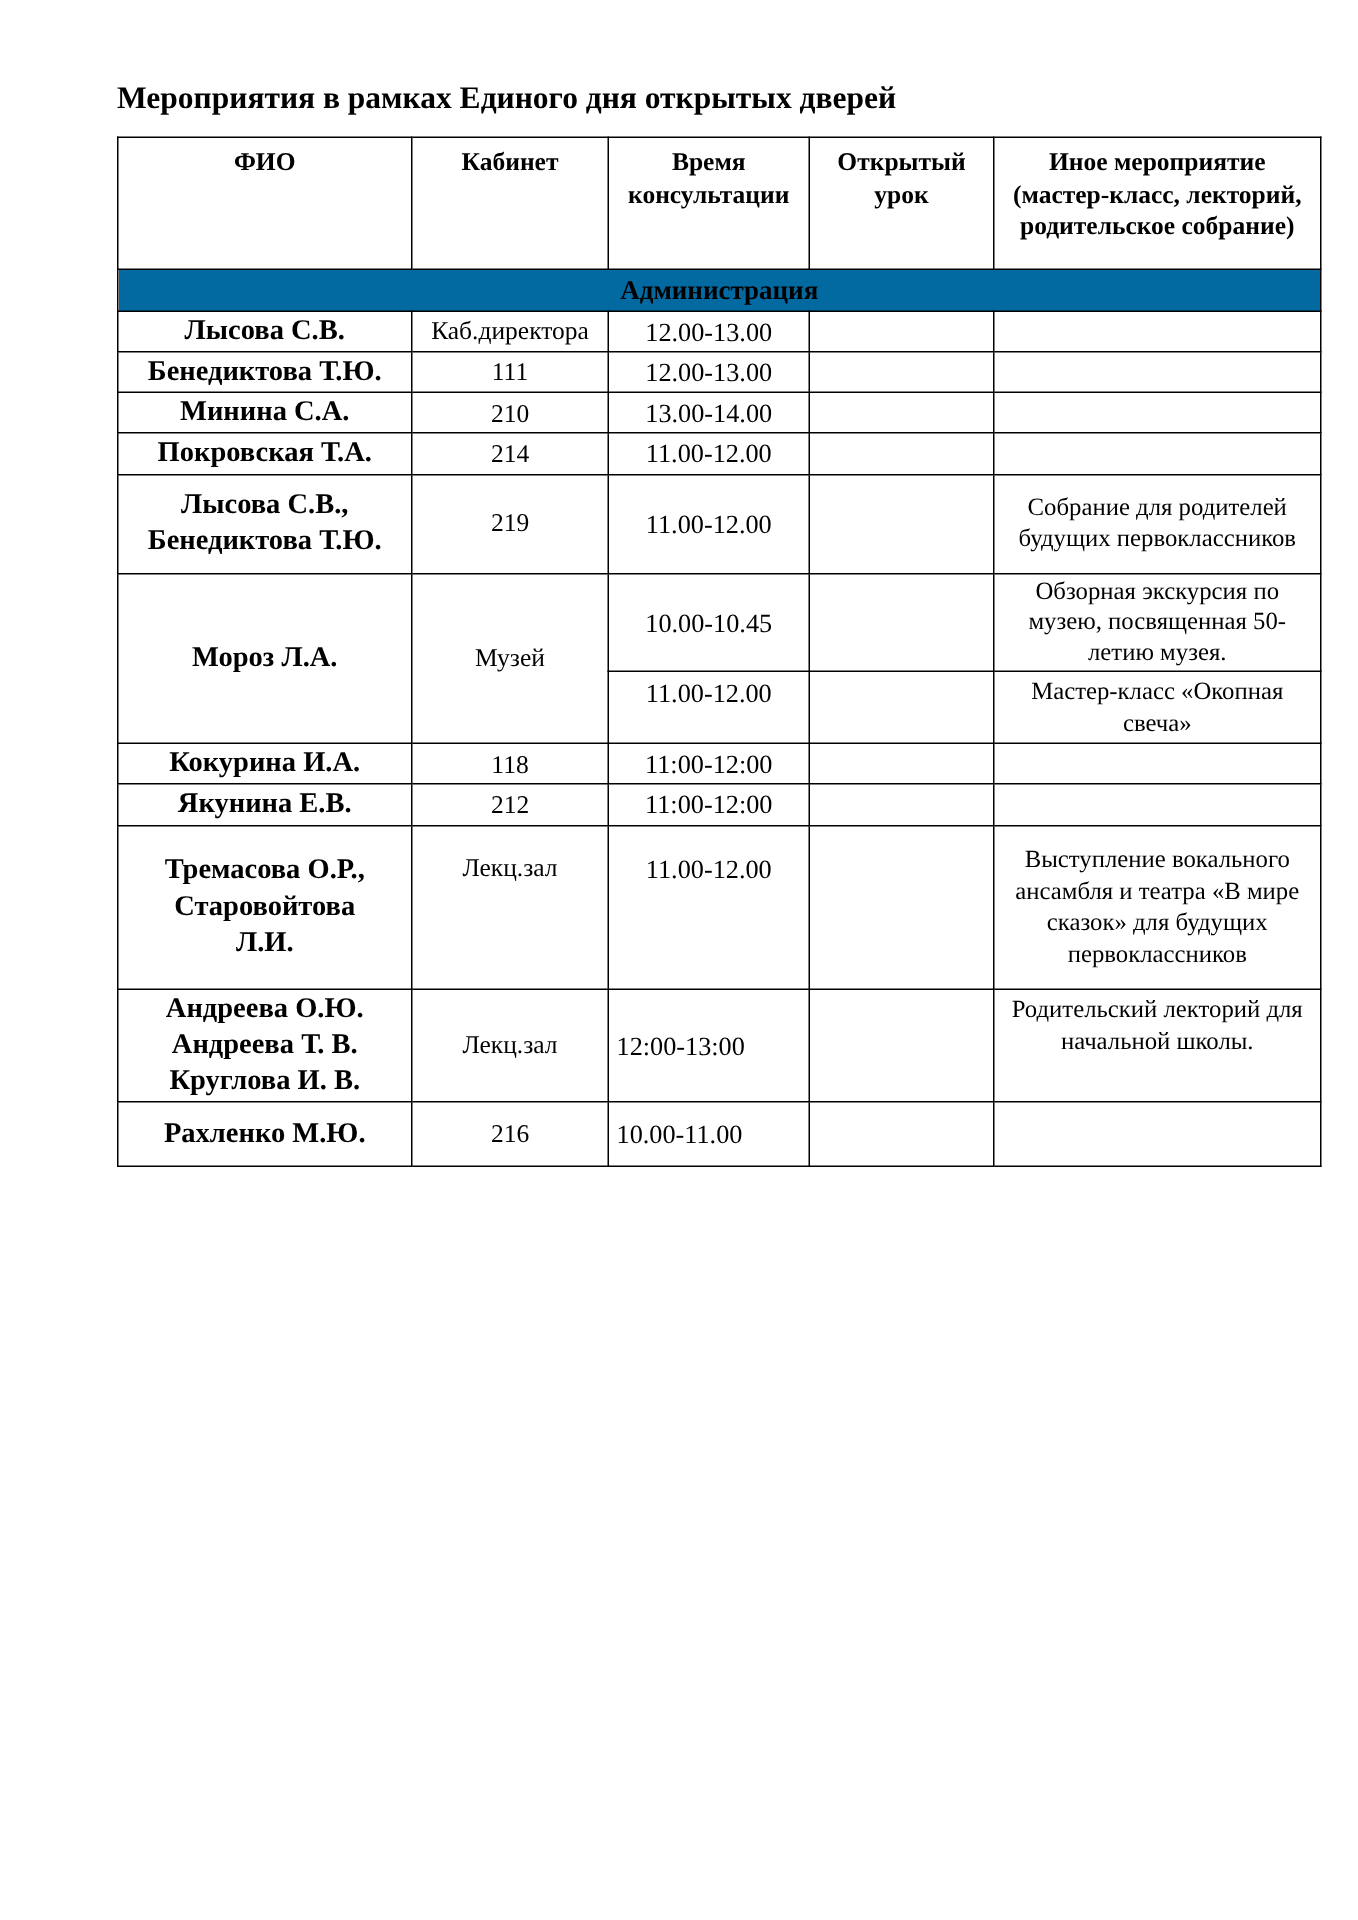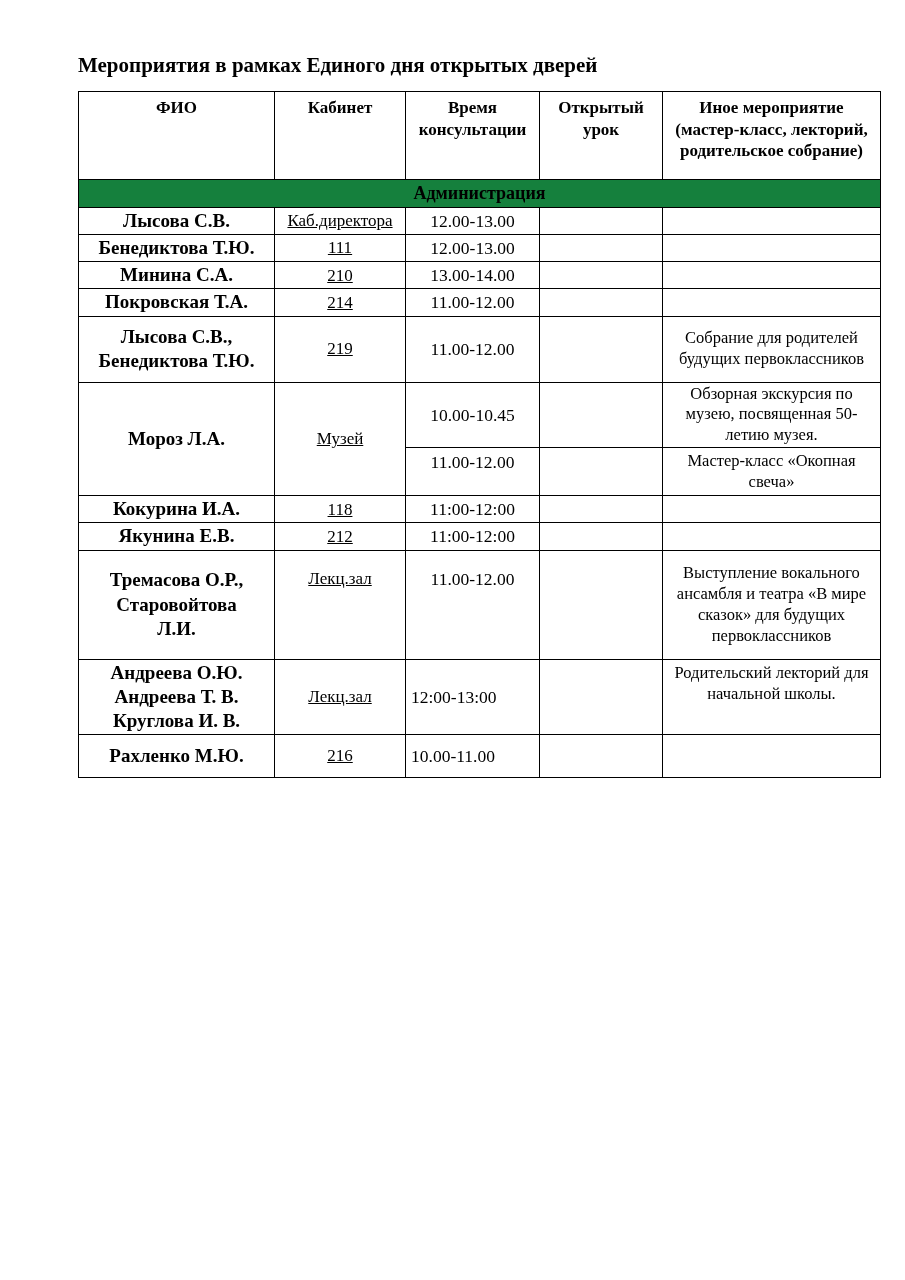--- a/index.html
+++ b/index.html
@@ -43,21 +43,21 @@
     vertical-align: top;
     font-weight: bold;
     font-size: 17px;
     padding-top: 5px;
   }
   td.fio {
     font-weight: bold;
     font-size: 19px;
     white-space: pre-line;
   }
-  td.cab { font-size: 17px; text-decoration: underline; }
+  td.cab { font-size: 17px; }
   td.time {
     font-size: 17.5px;
     text-align: left;
     padding-left: 11px;
   }
   td.time.t-center {
     text-align: left;
     padding-left: 5px;
   }
   td.other {
@@ -109,21 +109,21 @@
         <th>ФИО</th>
         <th>Кабинет</th>
         <th>Время консультации</th>
         <th>Открытый урок</th>
         <th>Иное мероприятие (мастер-класс, лекторий, родительское собрание)</th>
       </tr>
     </thead>
 
     <tbody>
       <tr class="r-sec section-row">
-        <td colspan="5" style="background-color: #15803d;">Администрация</td>
+        <td colspan="5" style="background-color: #0369a1;">Администрация</td>
       </tr>
 
       <tr class="r26">
         <td class="fio">Лысова С.В.</td>
         <td class="cab">Каб.директора</td>
         <td class="time">12.00-13.00</td>
         <td class="open"></td>
         <td class="other"></td>
       </tr>
 

